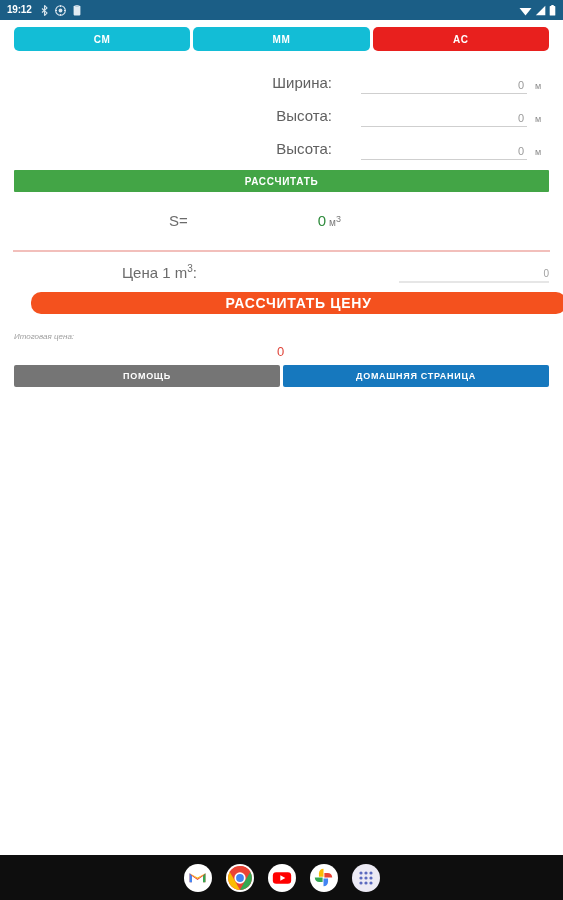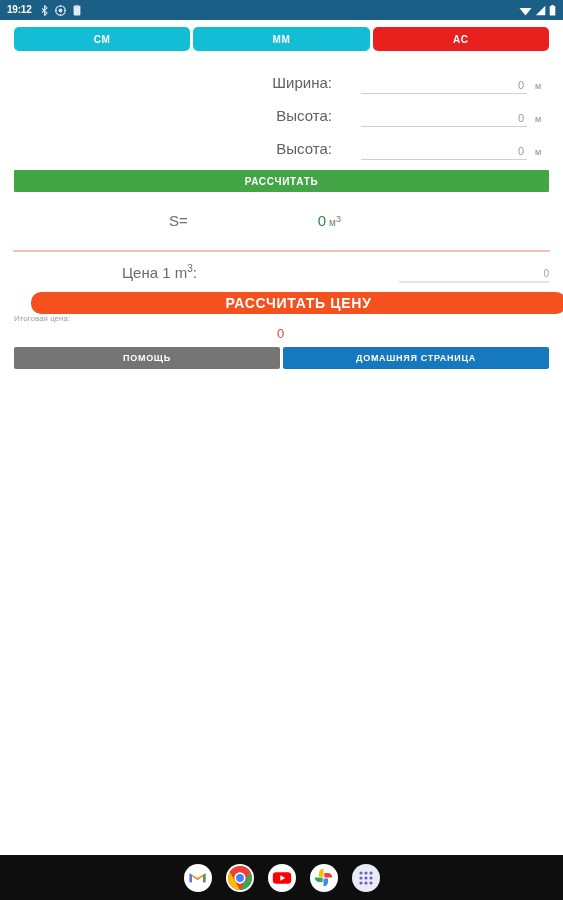--- a/index.html
+++ b/index.html
@@ -200,21 +200,22 @@
     font-weight: bold;
     letter-spacing: 0.7px;
     font-family: "Liberation Sans", sans-serif;
     cursor: pointer;
   }
 
   
   .total-label {
     font-size: 8px;
     color: #9e9e9e;
-    padding: 0 0 0 14px;
+    padding: 18px 0 0 14px;
+    font-style: italic;
   }
   .total-value {
     font-size: 13px;
     color: #E0463B;
     text-align: center;
     margin-top: 3px;
     margin-right: 0;
     width: 563px;
     padding-right: 0;
     margin-left: -1px;

